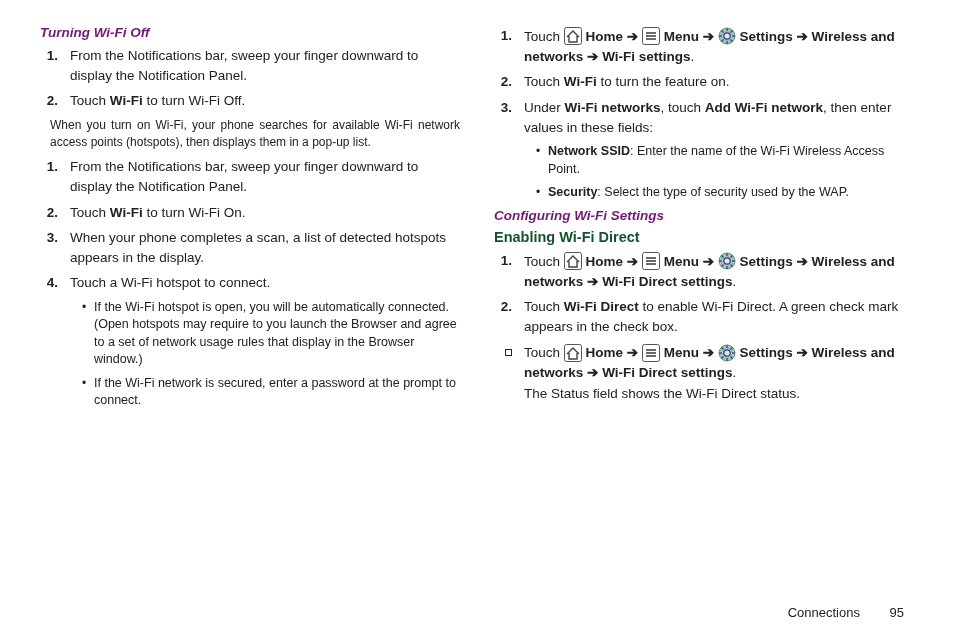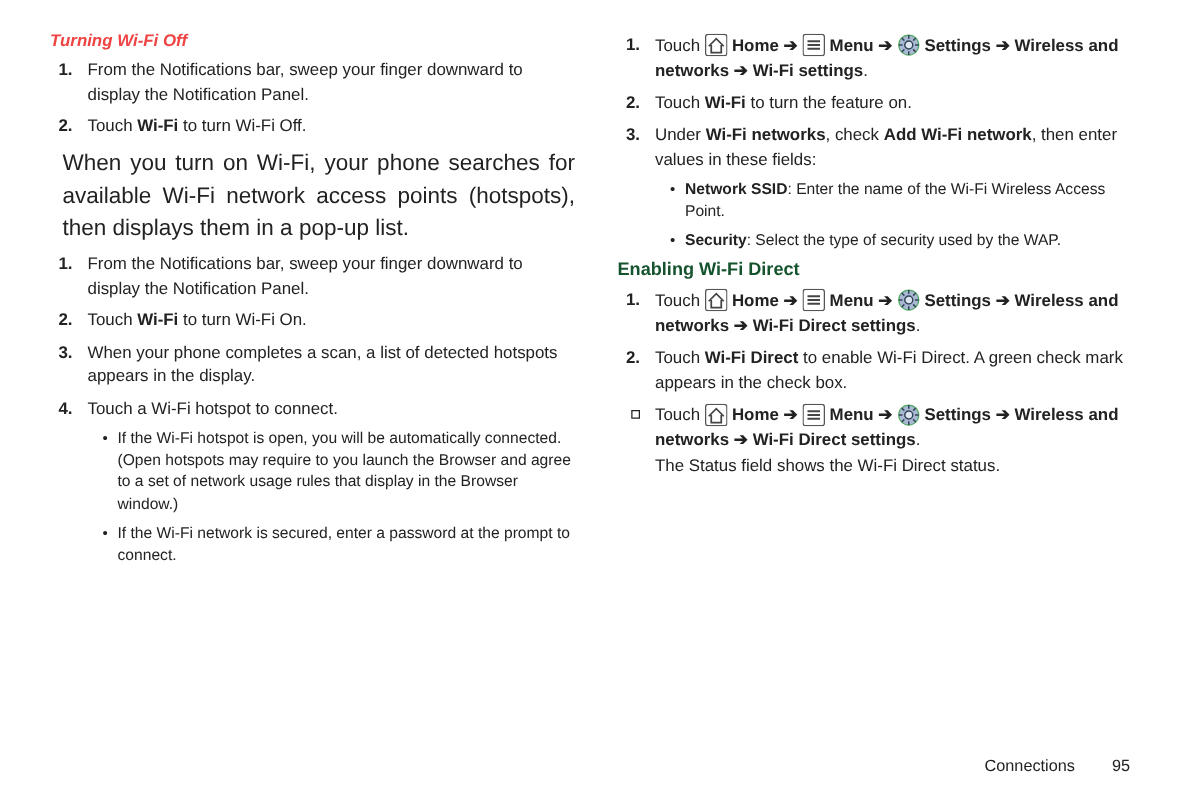--- a/index.html
+++ b/index.html
@@ -14,34 +14,34 @@
   }
   .columns {
     display: flex;
     gap: 34px;
   }
   .col {
     flex: 1;
     min-width: 0;
   }
   .sub-heading-blue {
-    color: #ef4444;
+    color: #701a75;
     font-weight: bold;
     font-style: italic;
     font-size: 13.5px;
     margin: 3px 0 6px 0;
   }
   .section-heading {
     color: #14532d;
     font-weight: bold;
     font-size: 14.5px;
     margin: 6px 0 6px 0;
   }
   .body-para {
-    font-size: 18px;
+    font-size: 12px;
     line-height: 1.45;
     margin: 4px 0 6px 10px;
     font-stretch: condensed;
   }
   ol.numlist {
     list-style: none;
     margin: 4px 0 4px 0;
     padding: 0;
   }
   ol.numlist > li {
@@ -217,35 +217,36 @@
       </li>
       <li>
         <span class="num">2.</span>
         <span class="li-body">
           <span>Touch </span><b>Wi-Fi</b><span> to turn the feature on.</span>
         </span>
       </li>
       <li>
         <span class="num">3.</span>
         <span class="li-body">
-          <span>Under </span><b>Wi-Fi networks</b><span>, check </span><b>Add Wi-Fi network</b><span>, then enter values in these fields:</span>
+          <span>Under </span><b>Wi-Fi networks</b><span>, touch </span><b>Add Wi-Fi network</b><span>, then enter values in these fields:</span>
         </span>
       </li>
     </ol>
     <ul class="bullets inner">
       <li>
         <span class="dot">•</span>
         <span class="li-body"><b>Network SSID</b><span>: Enter the name of the Wi-Fi Wireless Access Point.</span></span>
       </li>
       <li>
         <span class="dot">•</span>
         <span class="li-body"><b>Security</b><span>: Select the type of security used by the WAP.</span></span>
       </li>
     </ul>
 
+    <div class="sub-heading-blue">Configuring Wi-Fi Settings</div>
 
     <div class="section-heading">Enabling Wi-Fi Direct</div>
 
     <ol class="numlist">
       <li>
         <span class="num">1.</span>
         <span class="li-body inline-icons">
           <span>Touch </span>
           <span class="icon"><svg width="18" height="18">
                 <use href="#ic-home"></use>

